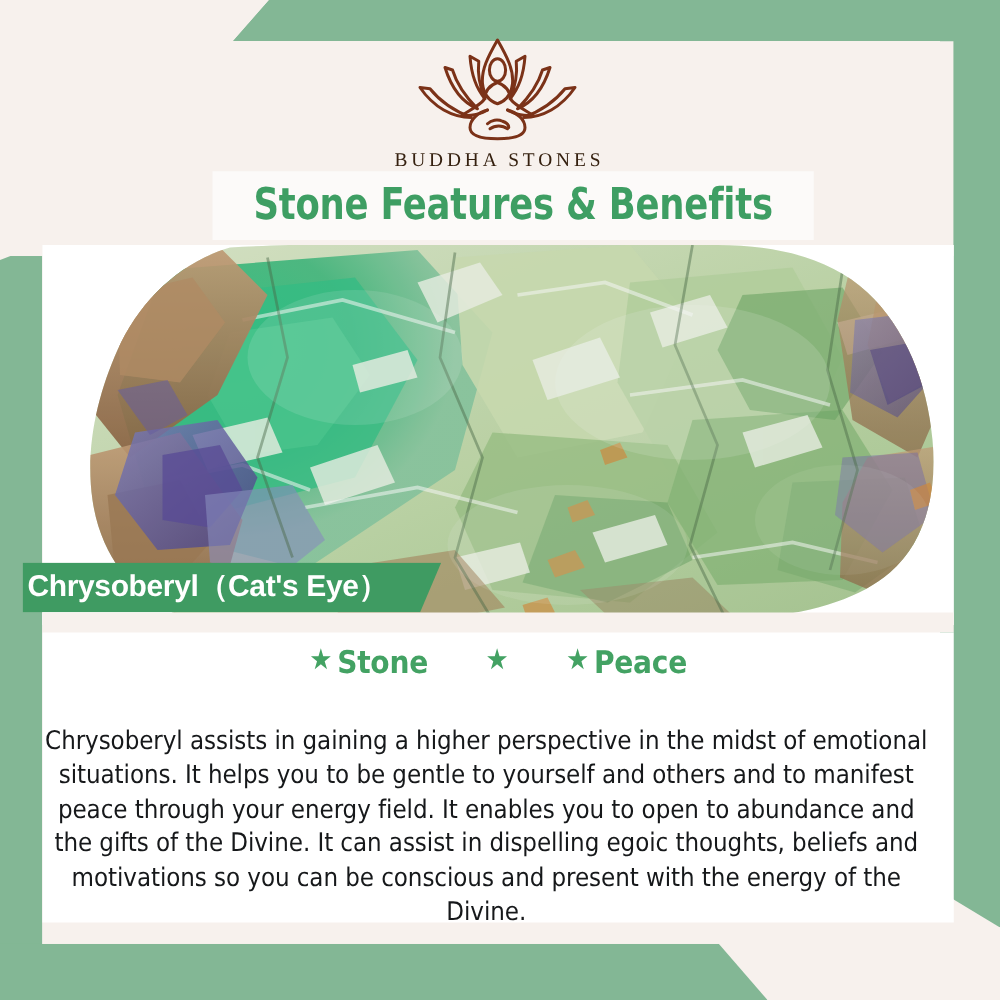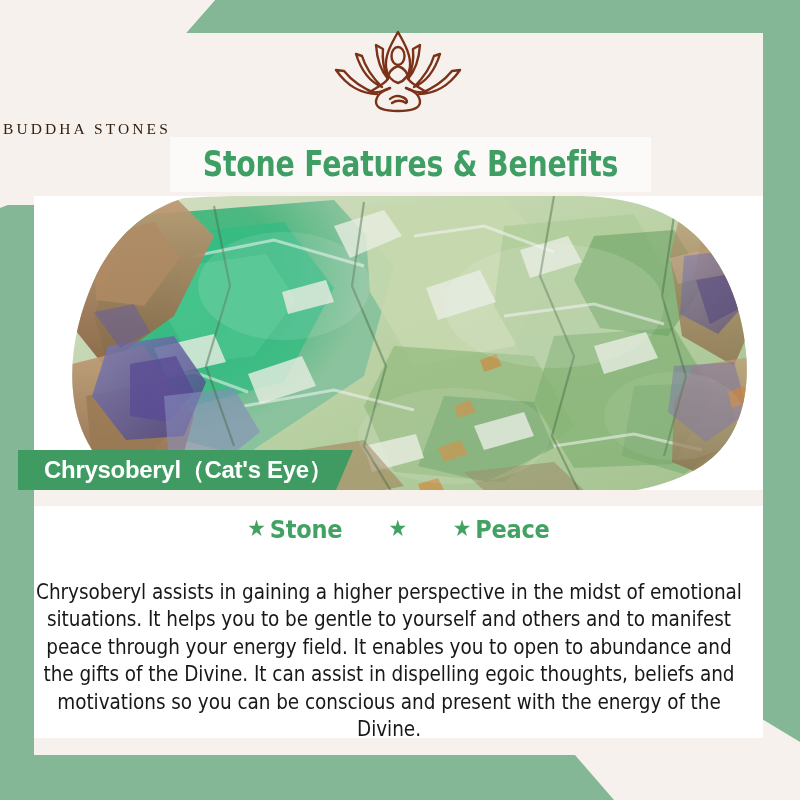--- a/index.html
+++ b/index.html
@@ -52,20 +52,21 @@
     width: 763px; height: 205px;
     background: #f7f1ed;
     clip-path: polygon(0 0, 215px 0, 186px 33px, 763px 33px, 763px 205px, 0 205px);
   }
 
   
   .logo-wrap {
     position: absolute;
     left: 0; top: 26px;
     width: 796px;
+    text-align: center;
   }
   .logo-mark {
     display: block;
     margin: 0 auto;
   }
   .logo-word {
     display: block;
     margin-top: 2px;
     font-family: "Liberation Serif", serif;
     font-size: 15.5px;
@@ -113,21 +114,21 @@
     left: 18px; top: 450px;
     width: 335px; height: 40px;
     background: #3f9b62;
     clip-path: polygon(0 0, 335px 0, 318px 40px, 0 40px);
   }
   .stone-label-text {
     position: absolute;
     left: 18px; top: 450px;
     width: 335px; height: 40px;
     line-height: 40px;
-    padding-left: 26px;
+    padding-left: 4px;
     box-sizing: border-box;
     color: #ffffff;
     font-size: 24px;
     font-weight: bold;
     letter-spacing: -0.3px;
     white-space: nowrap;
   }
 
   
   .cream-strip {

